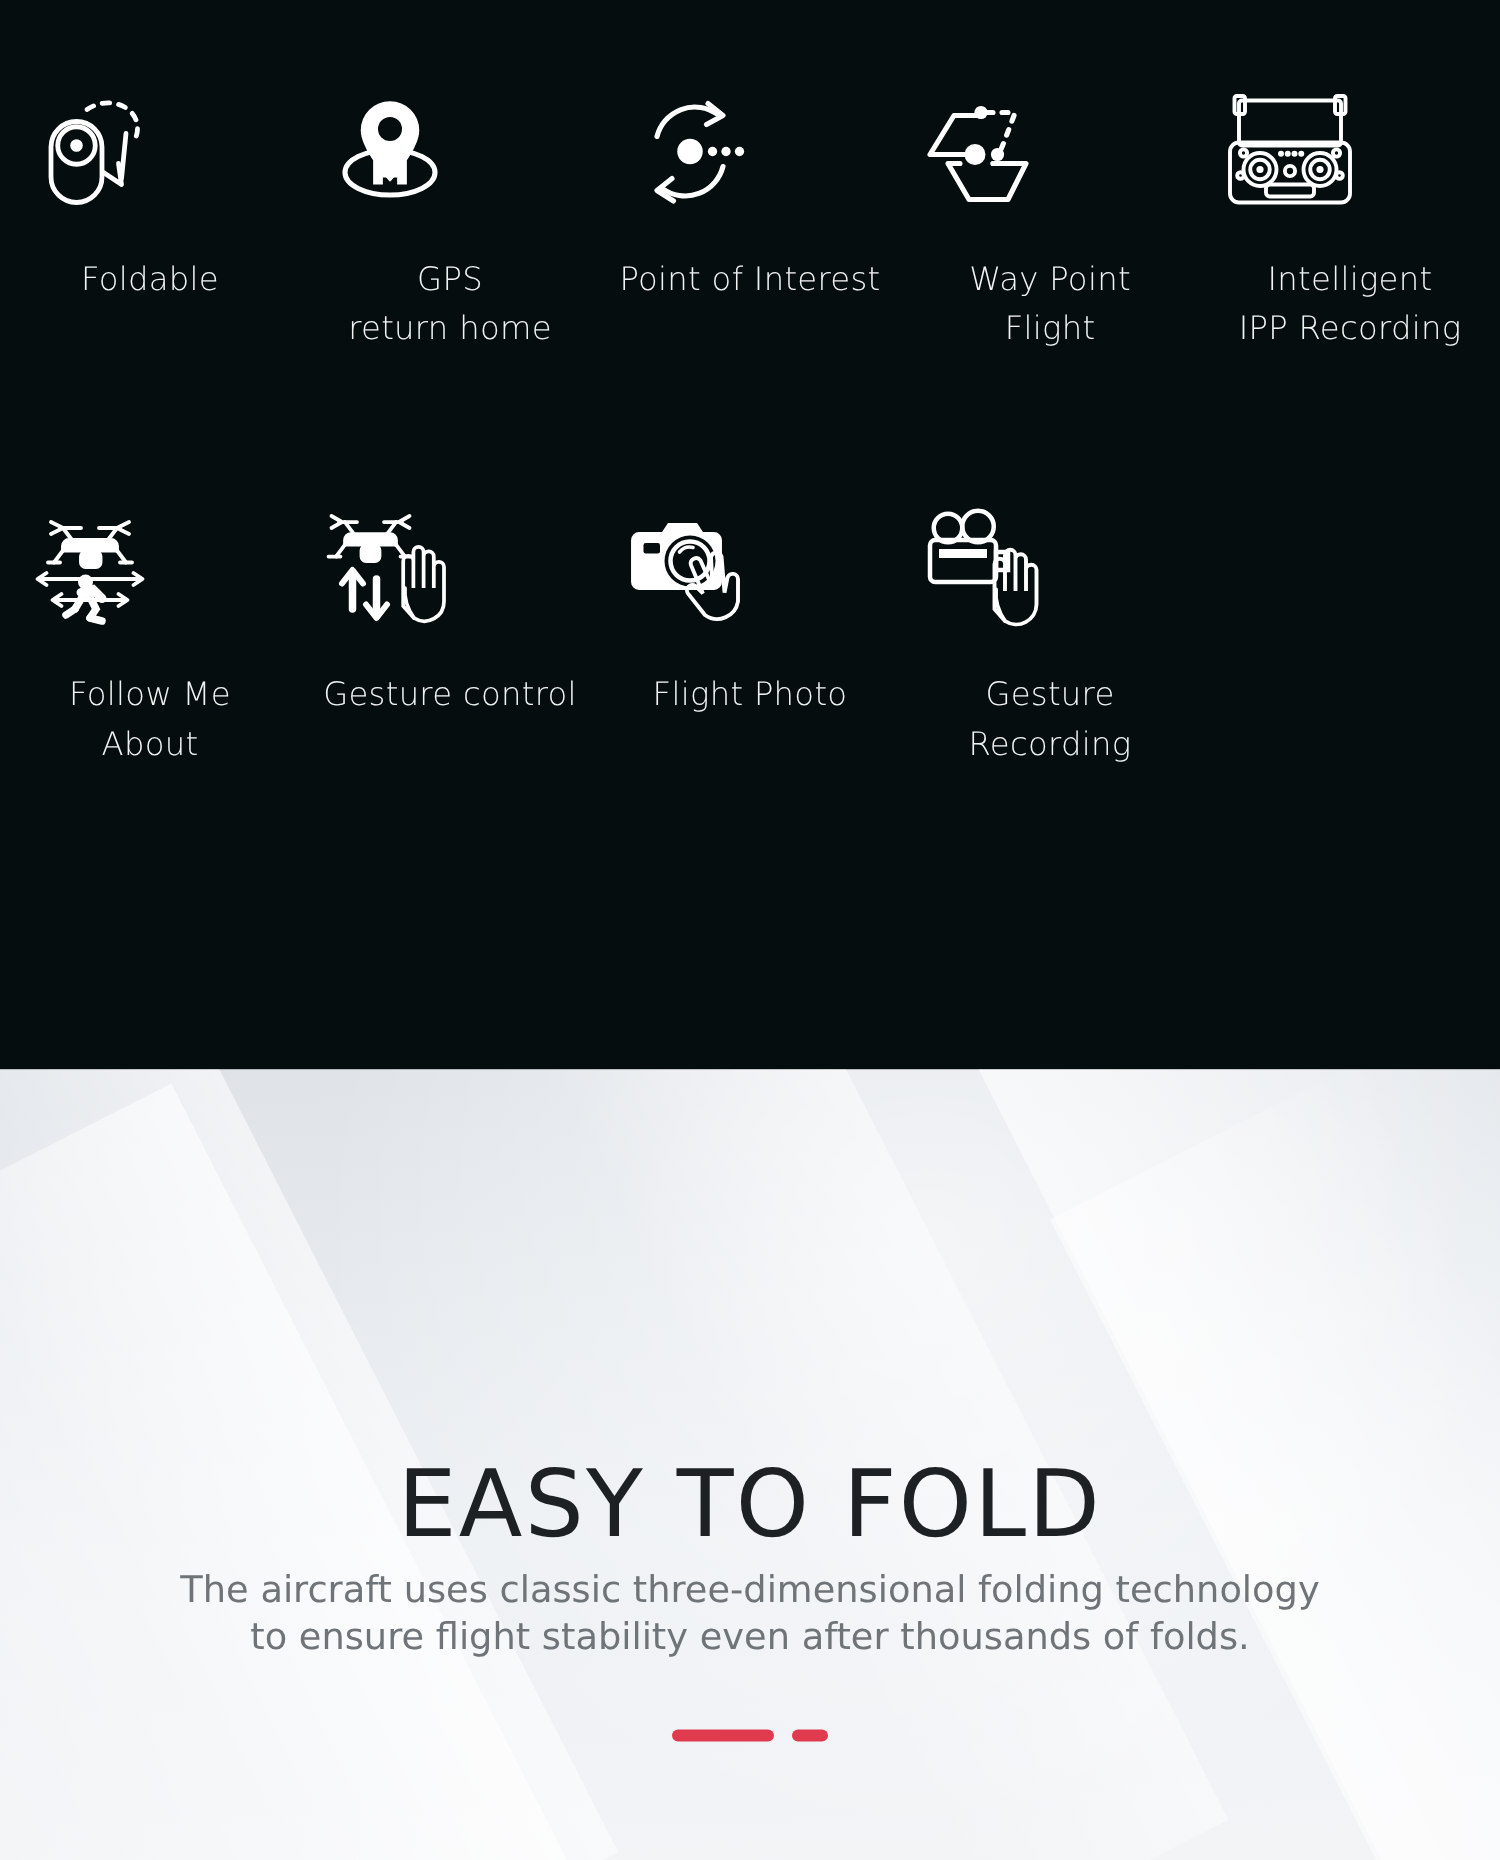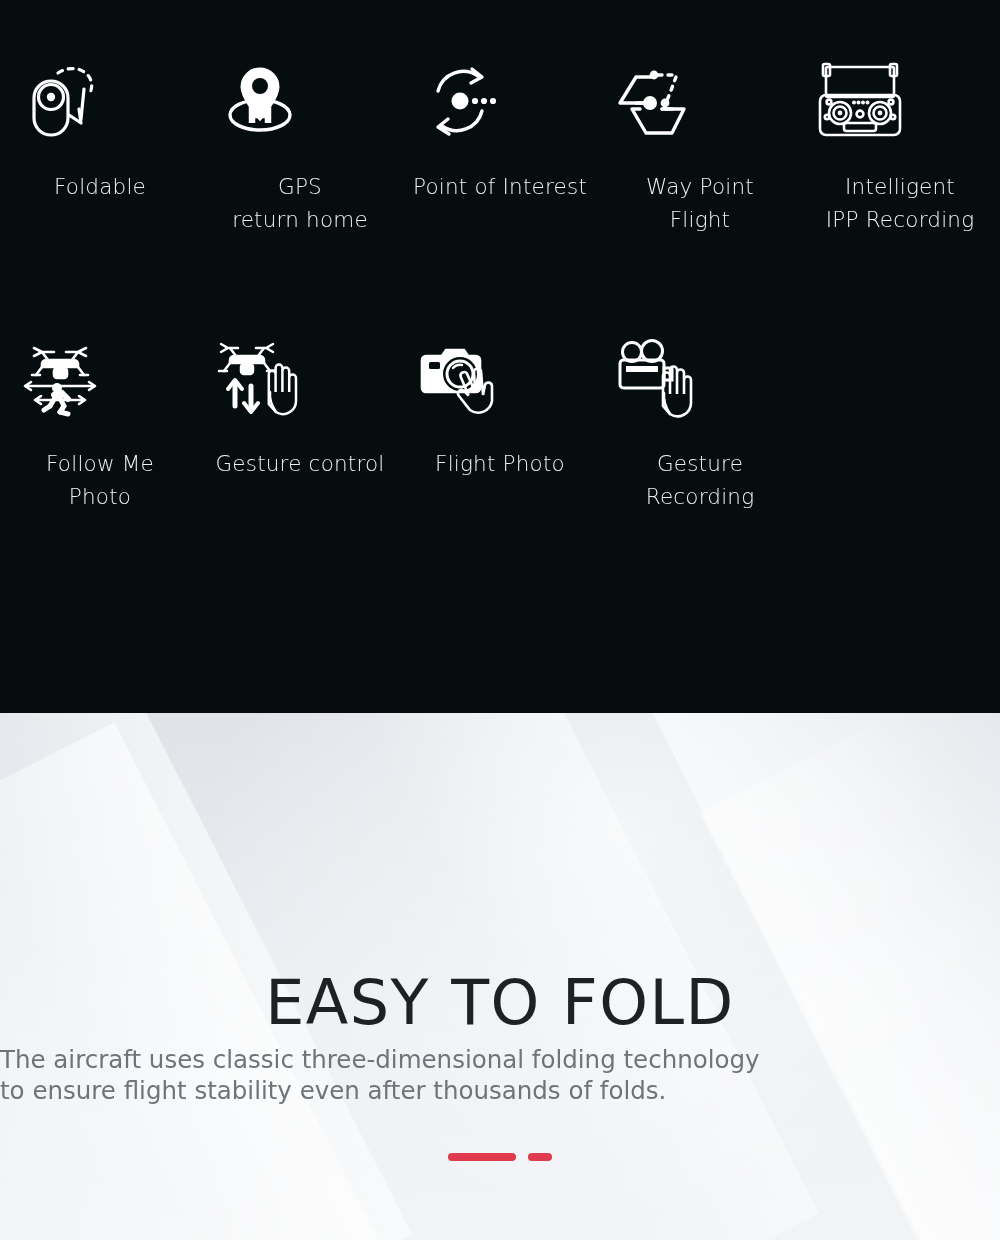--- a/index.html
+++ b/index.html
@@ -86,21 +86,21 @@
     text-align:center;
     color:#1e2124;
     font-family:"DejaVu Sans", sans-serif;
     font-weight:400;
     font-size:62px;
     letter-spacing:1.5px;
     line-height:70px;
   }
   .fold-desc{
     position:absolute;left:0;top:306px;width:1000px;
-    text-align:left;
+    text-align:center;
     color:#6f7479;
     font-family:"DejaVu Sans", sans-serif;
     font-weight:400;
     font-size:24.5px;
     line-height:31px;
     white-space:pre-line;
   }
   .pager{
     position:absolute;left:0;top:440px;width:1000px;
     display:flex;justify-content:center;align-items:center;gap:12px;
@@ -228,21 +228,21 @@
             <path d="M37 66 L31 70 L37 74" stroke-linejoin="round"></path>
             <path d="M75 66 L81 70 L75 74" stroke-linejoin="round"></path>
 
             <circle cx="53" cy="58" r="5" fill="#ffffff" stroke="none"></circle>
             <path d="M50 65 l8 -2 l6 6" stroke-width="6" stroke-linecap="round"></path>
             <path d="M52 66 l-6 10 M56 68 l4 8 l-4 6" stroke-width="5" stroke-linecap="round"></path>
             <path d="M46 76 l-6 4 M56 82 l8 2" stroke-width="5" stroke-linecap="round"></path>
           </svg>
         </div>
         <div class="feature-label">Follow Me
-Photo</div>
+About</div>
       </div>
 
       <div class="feature-cell row2">
         <div class="icon-box">
           <svg width="112" height="96" viewBox="0 0 112 96" fill="none" stroke="#ffffff" stroke-width="2.5" stroke-linecap="round">
 
             <path d="M22 18 h12 M17 22 l7 -4 M17 14 l7 4"></path>
             <path d="M52 18 h12 M69 22 l-7 -4 M69 14 l-7 4"></path>
             <path d="M26 18 l6 8 M60 18 l-6 8"></path>
             <path d="M30 26 h26 a4 4 0 0 1 4 4 v3 h-34 v-3 a4 4 0 0 1 4 -4 z" fill="#ffffff" stroke="#ffffff"></path>

